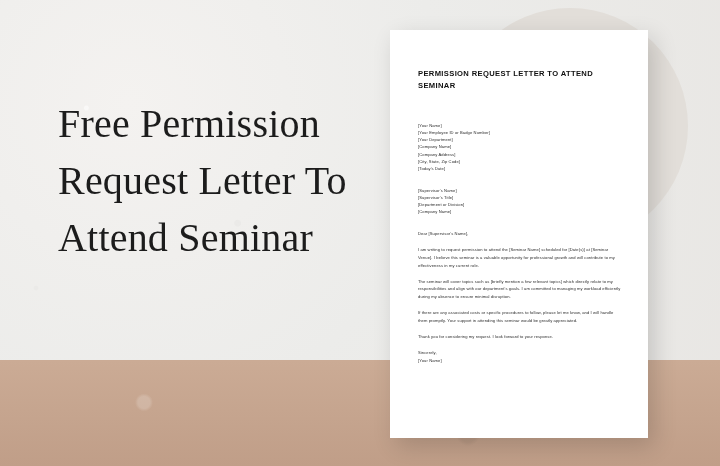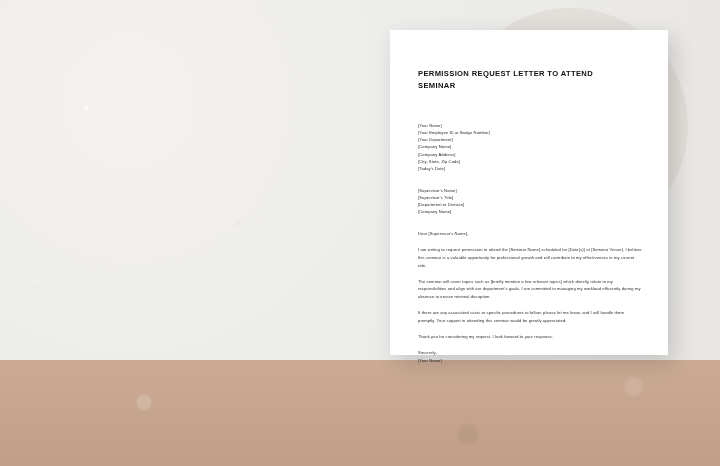--- a/index.html
+++ b/index.html
@@ -77,24 +77,23 @@
     height: 236px;
     border-radius: 50%;
     background: #e2ded9;
   }
   
   .sheet {
     position: absolute;
     left: 390px;
     top: 30px;
     width: 258px;
-    height: 325px;
+    height: 408px;
     background: #ffffff;
     box-shadow: 6px 8px 22px rgba(0,0,0,0.16);
-    padding-left: 20px;
   }
   .sheet-inner {
     position: absolute;
     left: 28px;
     top: 38px;
     right: 26px;
   }
   .doc-title {
     font-family: "Liberation Sans", sans-serif;
     font-size: 7.6px;
@@ -127,20 +126,21 @@
 <body>
 
 <div class="stage">
 
   <div class="bg-top"></div>
   <div class="bg-noise"></div>
   <div class="bg-bottom"></div>
 
   <div class="deco-circle"></div>
 
+  <div class="headline">Free Permission Request Letter To Attend Seminar</div>
 
   <div class="sheet">
     <div class="sheet-inner">
 
       <div class="doc-title">PERMISSION REQUEST LETTER TO ATTEND SEMINAR</div>
 
       <div class="block">
         <div>[Your Name]</div>
         <div>[Your Employee ID or Badge Number]</div>
         <div>[Your Department]</div>

